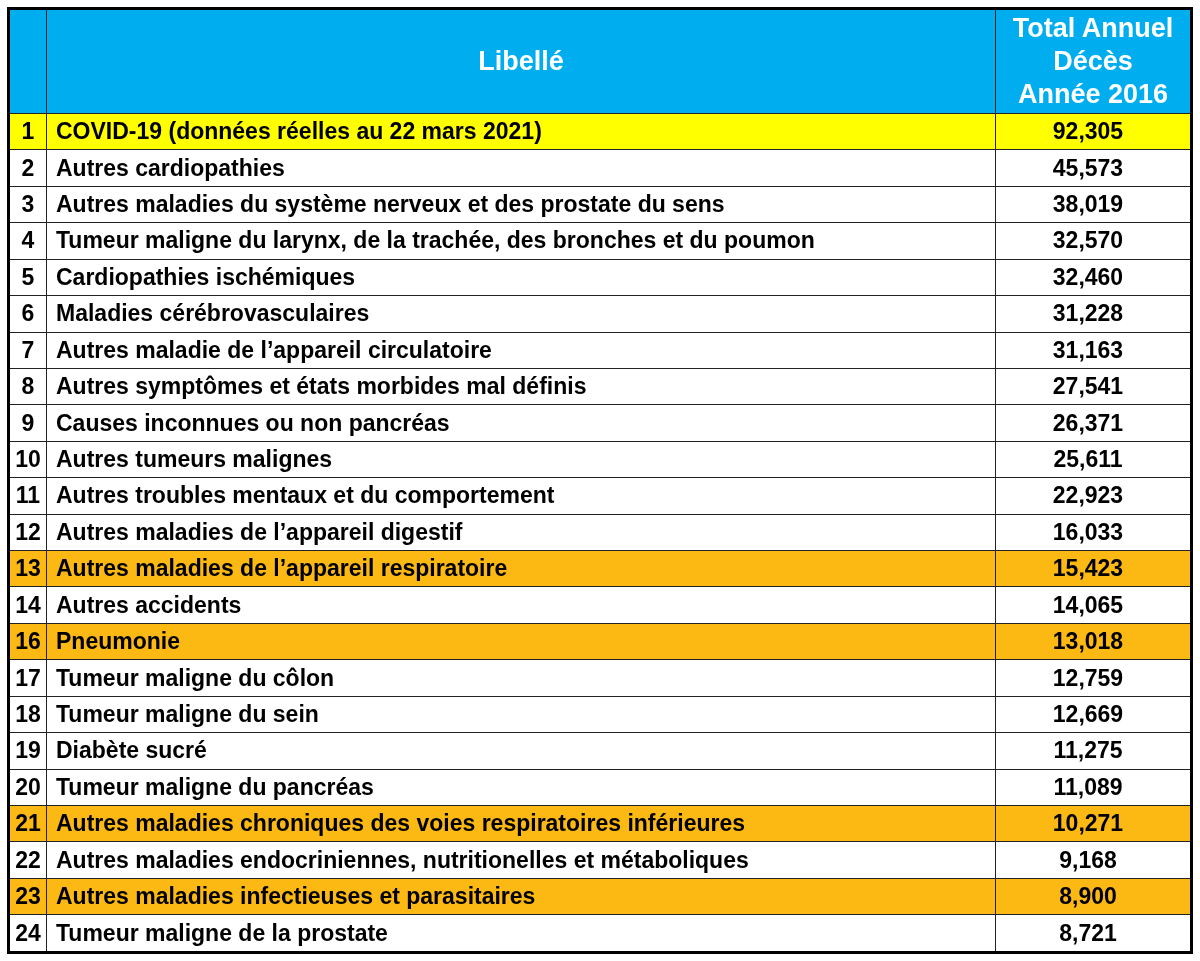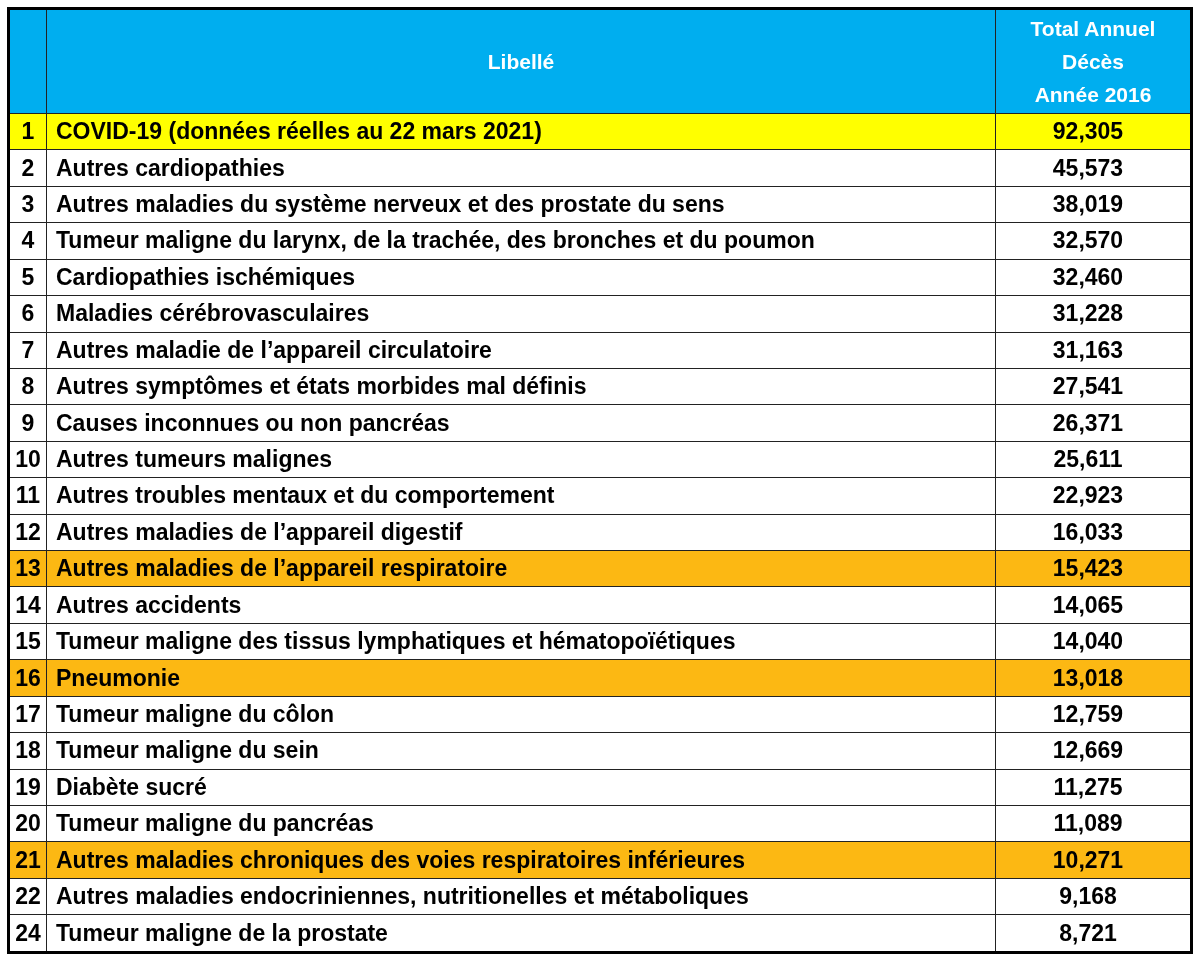--- a/index.html
+++ b/index.html
@@ -29,21 +29,21 @@
     border: 1.6px solid #222222;
     overflow: hidden;
     white-space: nowrap;
   }
   
   thead th {
     background: var(--header_bg, #00AEEF);
     color: var(--header_text, #ffffff);
     height: 101px;
     vertical-align: middle;
-    font-size: 21px;
+    font-size: 27px;
   }
   th.col-rank  { width: 34px; }
   th.col-label { text-align: center; }
   th.col-value { width: 192px; text-align: center; }
   th.col-value .hline { line-height: 33px; }
   
   tbody td {
     font-size: 23px;
     background: #ffffff;
   }
@@ -133,25 +133,20 @@
       <tr class="orange">
           <td class="rank">13</td>
           <td class="label">Autres maladies de l’appareil respiratoire</td>
           <td class="value">15,423</td>
         </tr>
       <tr>
           <td class="rank">14</td>
           <td class="label">Autres accidents</td>
           <td class="value">14,065</td>
         </tr>
-      <tr>
-          <td class="rank">15</td>
-          <td class="label">Tumeur maligne des tissus lymphatiques et hématopoïétiques</td>
-          <td class="value">14,040</td>
-        </tr>
       <tr class="orange">
           <td class="rank">16</td>
           <td class="label">Pneumonie</td>
           <td class="value">13,018</td>
         </tr>
       <tr>
           <td class="rank">17</td>
           <td class="label">Tumeur maligne du côlon</td>
           <td class="value">12,759</td>
         </tr>
@@ -173,20 +168,25 @@
       <tr class="orange">
           <td class="rank">21</td>
           <td class="label">Autres maladies chroniques des voies respiratoires inférieures</td>
           <td class="value">10,271</td>
         </tr>
       <tr>
           <td class="rank">22</td>
           <td class="label">Autres maladies endocriniennes, nutritionelles et métaboliques</td>
           <td class="value">9,168</td>
         </tr>
+      <tr class="orange">
+          <td class="rank">23</td>
+          <td class="label">Autres maladies infectieuses et parasitaires</td>
+          <td class="value">8,900</td>
+        </tr>
       <tr>
           <td class="rank">24</td>
           <td class="label">Tumeur maligne de la prostate</td>
           <td class="value">8,721</td>
         </tr>
     </tbody>
   </table>
 </div>
 
 </body></html>

